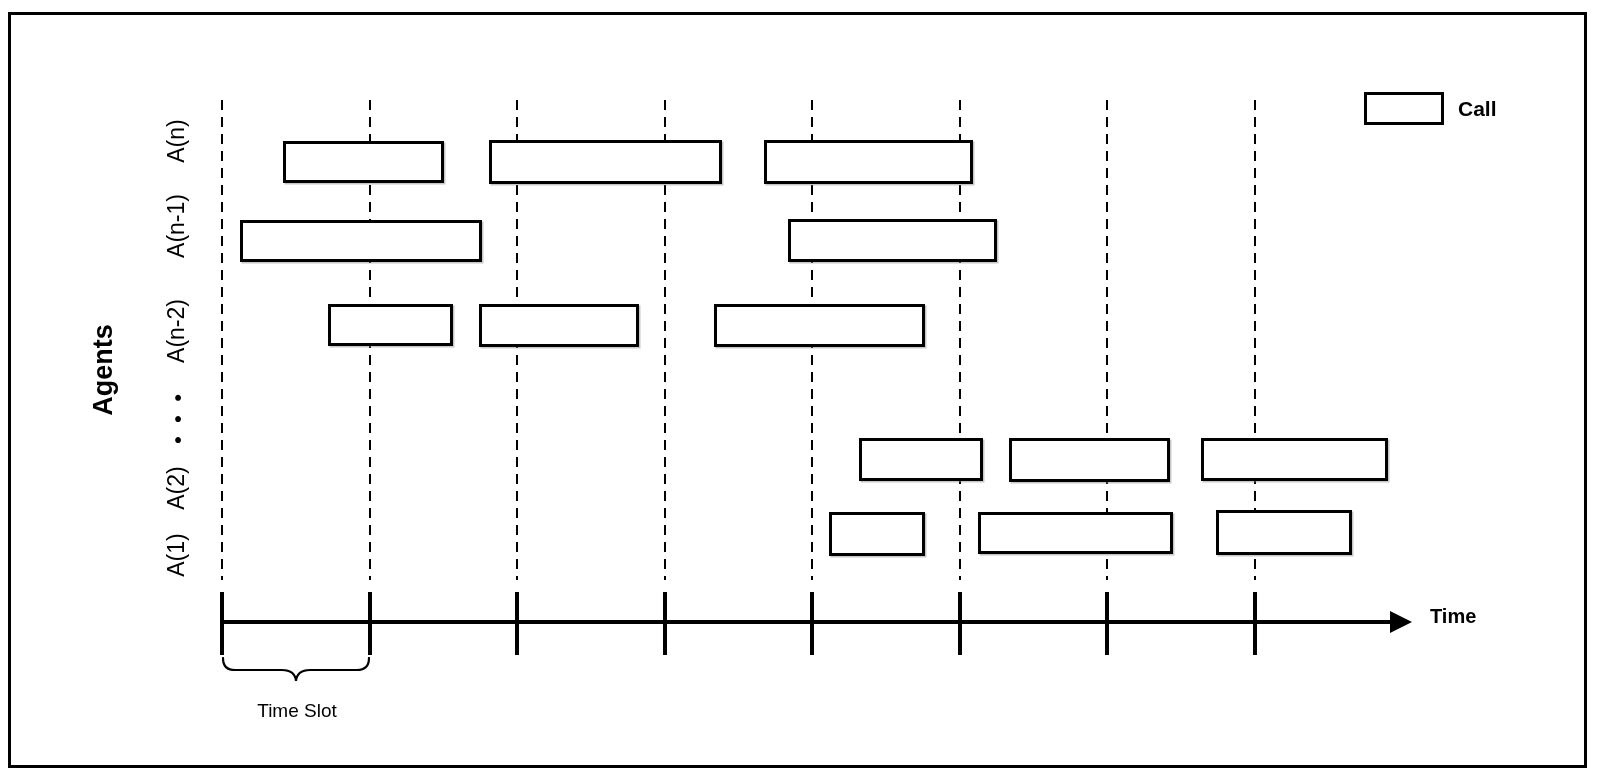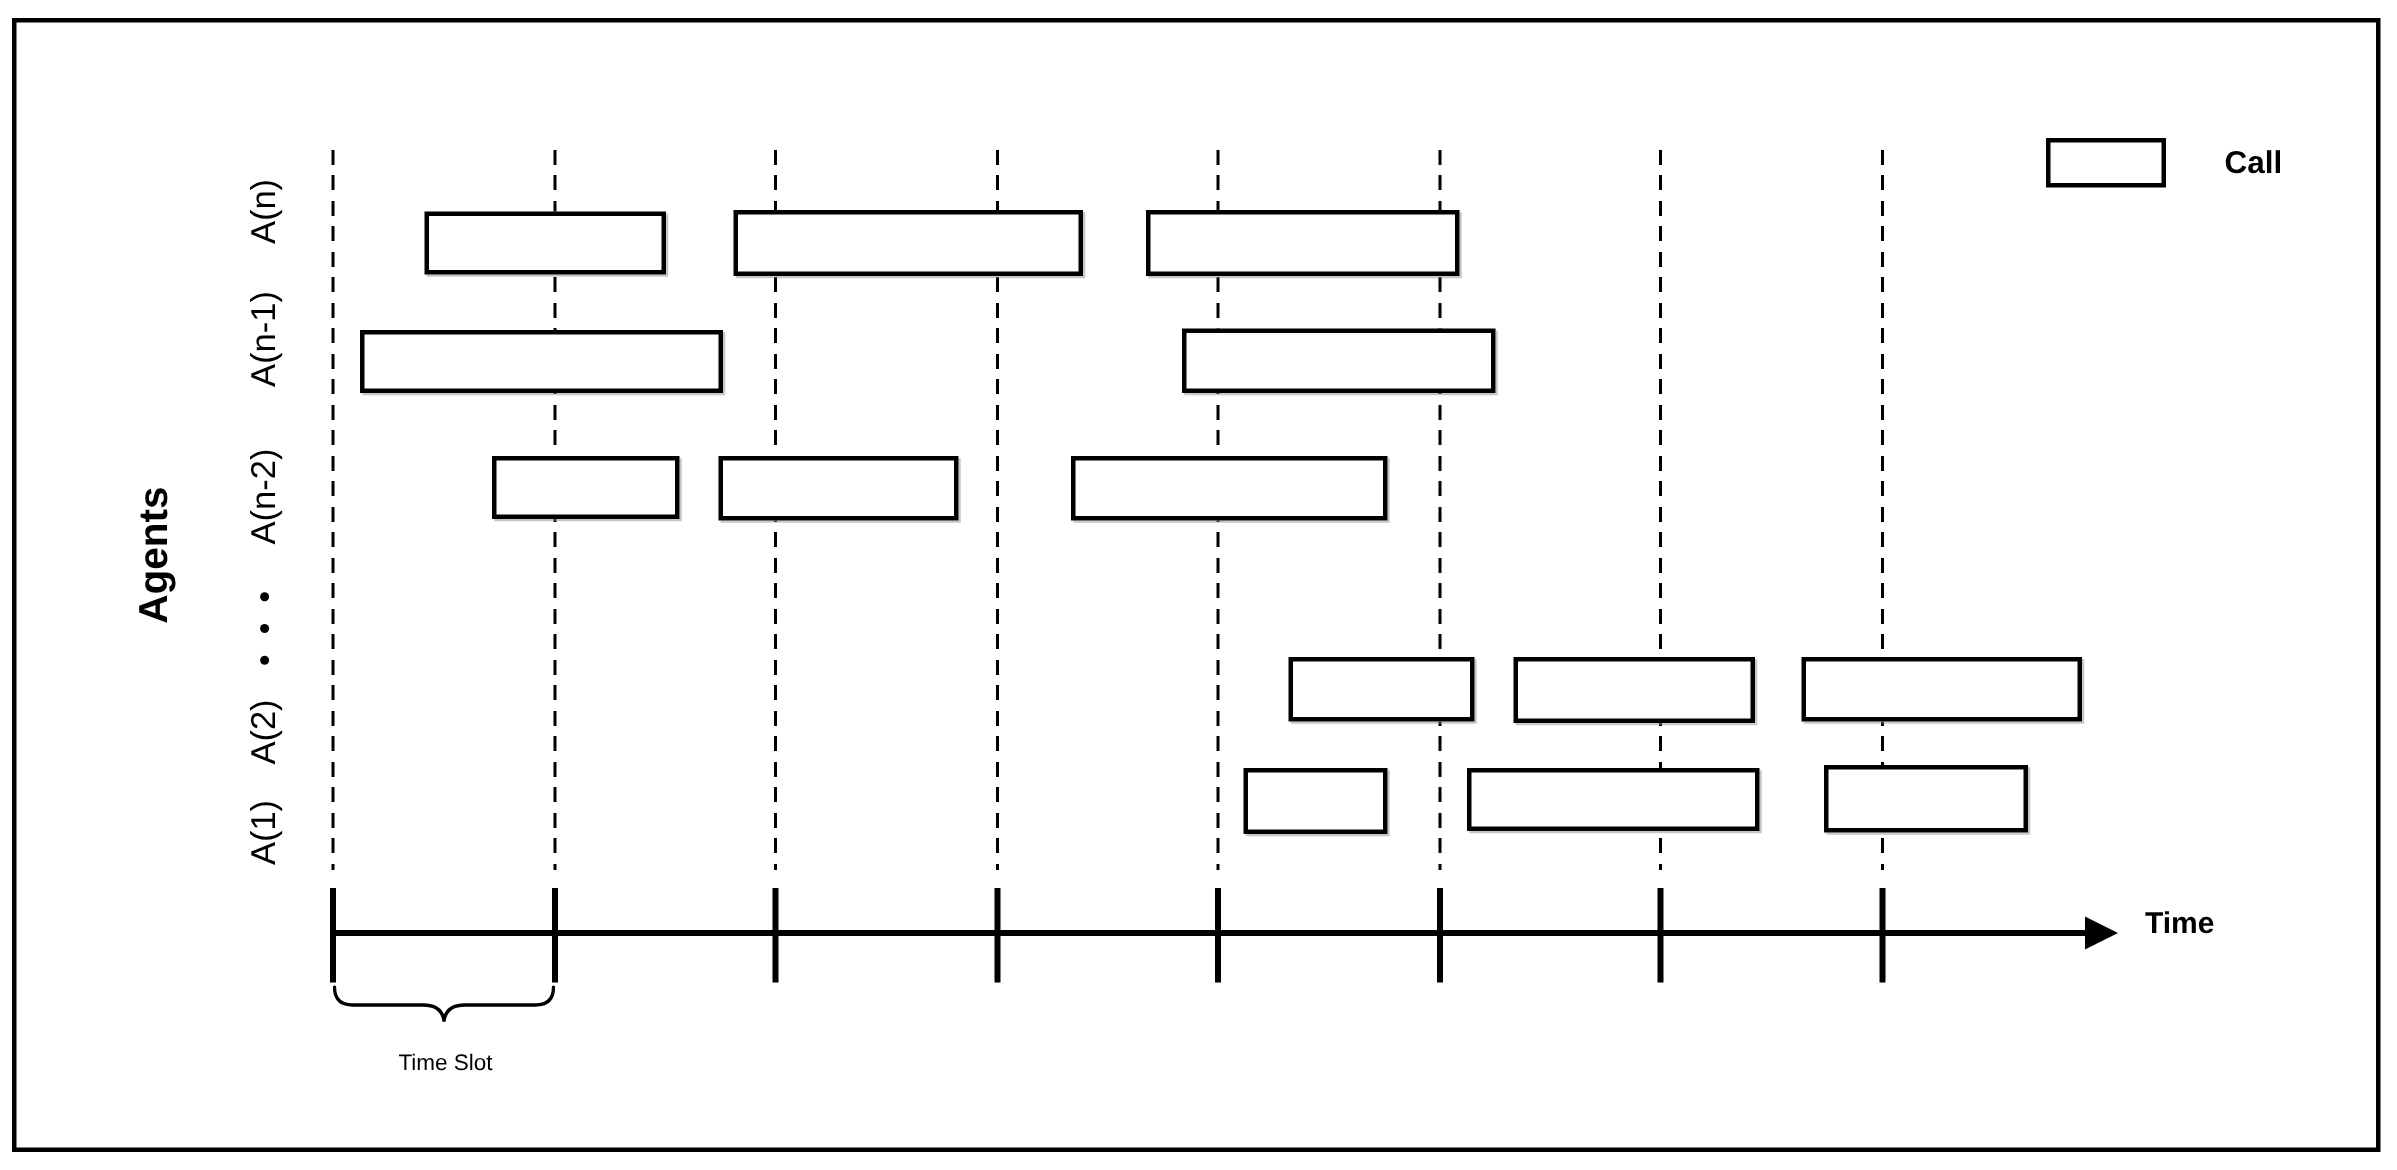--- a/index.html
+++ b/index.html
@@ -98,32 +98,31 @@
     border: 3px solid #000;
     box-sizing: border-box;
     background: #fff;
   }
   .legend-label {
     position: absolute;
     left: 1458px; top: 97px;
     font-size: 21px;
     font-weight: bold;
     line-height: 1.1;
-    margin-left: 25px;
   }
   
   .brace-svg {
     position: absolute;
     left: 222px; top: 657px;
   }
   .time-slot-label {
     position: absolute;
     left: 297px; top: 700px;
     transform: translateX(-50%);
-    font-size: 15px;
+    font-size: 19px;
     line-height: 1.2;
   }
 </style>
 </head>
 <body>
 
 <div id="canvas">
   <div class="figure-border"></div>
 
   <div id="stage">

